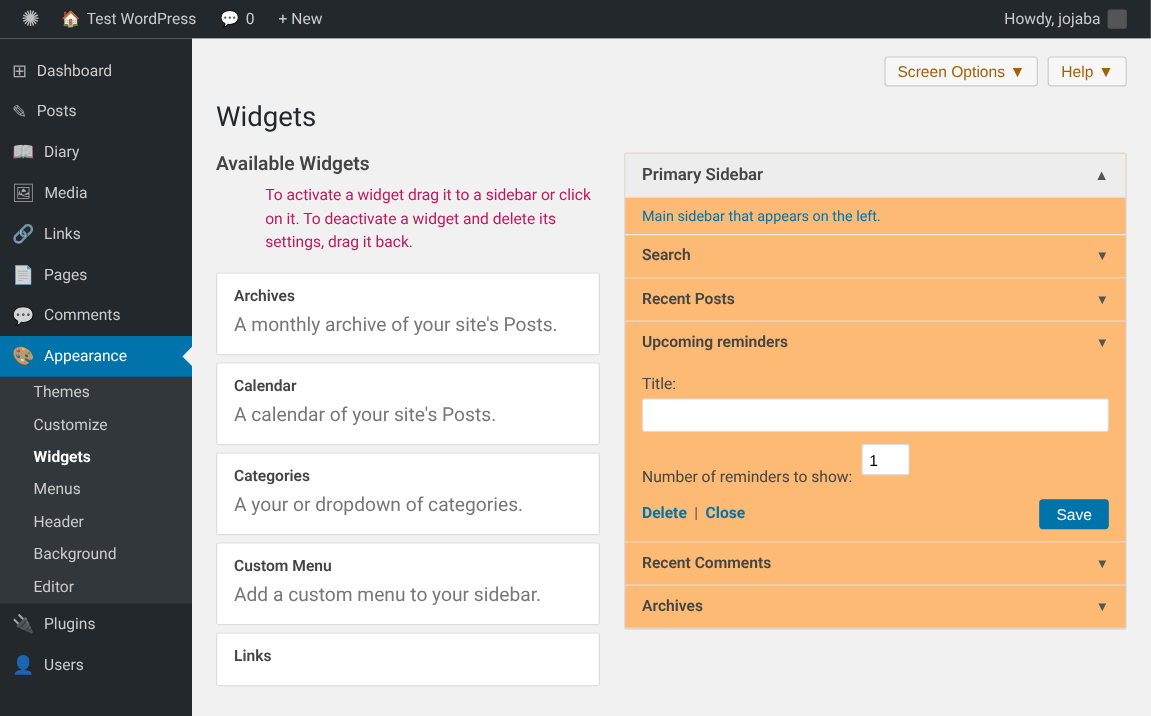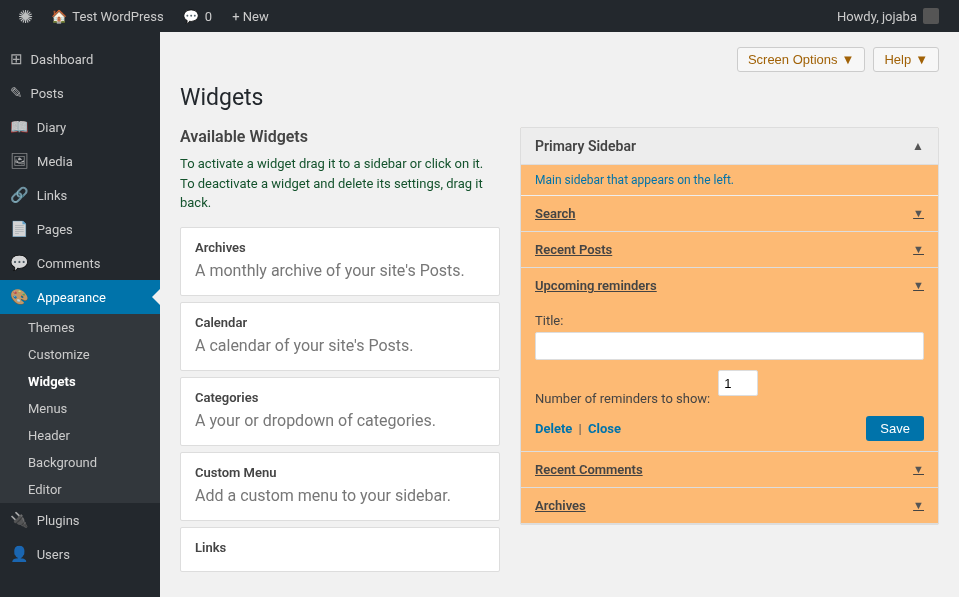--- a/index.html
+++ b/index.html
@@ -139,21 +139,21 @@
       gap: 20px;
       align-items: flex-start;
     }
 
     
     .available-widgets {
       width: 320px;
       flex-shrink: 0;
     }
     .available-widgets h2 { font-size: 16px; font-weight: 600; margin-bottom: 8px; }
-    .available-widgets p { font-size: 13px; color: #14532d; margin-bottom: 14px; line-height: 1.5; }
+    .available-widgets p { font-size: 13px; color: #be185d; margin-bottom: 14px; line-height: 1.5; margin-left: 41px; }
 
     .widget-item {
       background: #fff;
       border: 1px solid #ddd;
       border-radius: 2px;
       margin-bottom: 6px;
       padding: 12px 14px;
       cursor: grab;
     }
     .widget-item h4 { font-size: 13px; font-weight: 600; margin-bottom: 4px; }
@@ -180,21 +180,20 @@
 
     .widget-slot {
       border-bottom: 1px solid #ddd;
     }
     .widget-slot-header {
       display: flex;
       align-items: center;
       justify-content: space-between;
       padding: 10px 14px;
       cursor: pointer;
-      text-decoration: underline;
     }
     .widget-slot-header span { font-size: 13px; font-weight: 600; }
     .widget-slot-header .arrow { font-size: 11px; color: #555; }
 
     
     .widget-expanded {
       padding: 10px 14px;
     }
     .widget-expanded label { font-size: 13px; display: block; margin-bottom: 4px; }
     .widget-expanded input[type="text"] {

